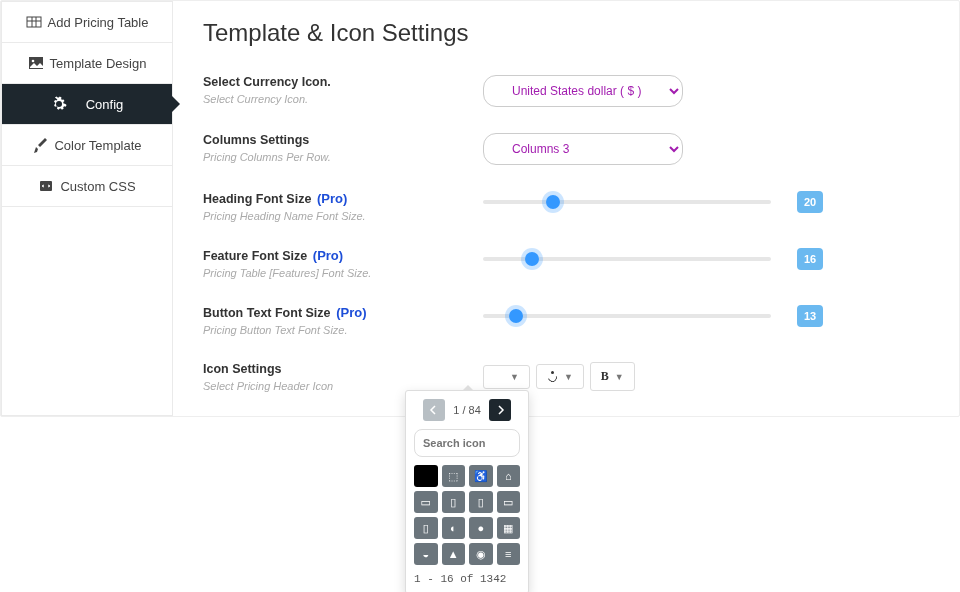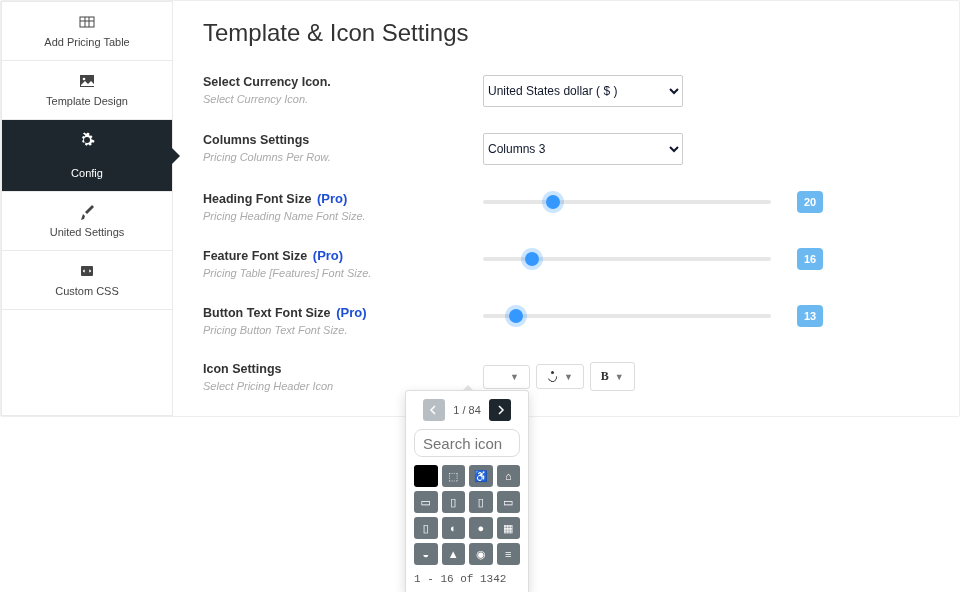--- a/index.html
+++ b/index.html
@@ -1,47 +1,47 @@
 <!DOCTYPE html>
 <html><head>
 <meta charset="utf-8">
 <style>
   * { box-sizing: border-box; margin: 0; padding: 0; }
   body { font-family: -apple-system, BlinkMacSystemFont, "Segoe UI", sans-serif; background: #fff; font-size: 13px; color: #333; }
   .sidebar { width: 172px; background: #fff; border: 1px solid #eaeaea; }
-  .sidebar-item { display: flex; flex-direction: column; align-items: center; justify-content: center; padding: 12px 8px; border-bottom: 1px solid #eaeaea; cursor: pointer; gap: 6px; font-size: 11px; color: #444; position: relative; }
+  .sidebar-item { display: flex; align-items: center; justify-content: center; padding: 12px 8px; border-bottom: 1px solid #eaeaea; cursor: pointer; gap: 6px; font-size: 13px; color: #444; position: relative; }
   .sidebar-item.active { background: #1e272e; color: #fff; gap: 19px; }
   .sidebar-item.active::after { content:""; position:absolute; right:-8px; top:50%; transform:translateY(-50%); border-left:8px solid #1e272e; border-top:8px solid transparent; border-bottom:8px solid transparent; }
   .sidebar-item .icon { width:16px; height:16px; display:flex; align-items:center; justify-content:center; }
   .sidebar-item .icon svg { width:16px; height:16px; fill: currentColor; }
   .main { flex:1; padding: 18px 30px; }
   .page-title { font-size: 24px; font-weight: 500; color:#333; margin-bottom: 28px; }
   .row { display:flex; align-items:flex-start; margin-bottom: 26px; }
   .col-label { width: 280px; padding-right: 16px; }
   .label { font-size: 12.5px; font-weight: 600; color:#333; }
   .pro { color:#1d4ed8; font-weight: 700; font-size:13px; margin-left:2px; }
   .hint { font-size: 11px; font-style: italic; color:#aaa; margin-top: 4px; }
   .col-control { flex:1; max-width: 340px; display:flex; align-items:center; }
-  select { width: 200px; height: 32px; border:1px solid #ccc; border-radius:2px; padding: 4px 0; font-size: 12px; color:#0f172a; background:#fff; }
+  select { width: 200px; height: 32px; border:1px solid #ccc; border-radius:13px; padding: 4px 24px; font-size: 12px; color:#a21caf; background:#fff; }
   .slider-wrap { display:flex; align-items:center; width:100%; gap:14px; }
   .slider { -webkit-appearance:none; appearance:none; flex:1; height:4px; background:#e6e6e6; border-radius:4px; outline:none; }
   .slider::-webkit-slider-thumb { -webkit-appearance:none; width:14px; height:14px; border-radius:50%; background:#3498ff; cursor:pointer; box-shadow:0 0 0 4px rgba(52,152,255,0.25); }
   .slider::-moz-range-thumb { width:14px; height:14px; border-radius:50%; background:#3498ff; border:none; box-shadow:0 0 0 4px rgba(52,152,255,0.25); }
   .badge { background:#6bb9f0; color:#fff; min-width:26px; height:22px; border-radius:4px; display:flex; align-items:center; justify-content:center; font-size:11px; font-weight:600;margin-left:12px; }
   .icon-btns { display:flex; gap:6px; }
   .combo { border:1px solid #dcdcdc; border-radius:3px; padding:6px 10px; display:flex; align-items:center; gap:6px; font-size:12px; cursor:pointer; min-width:38px; justify-content:center; }
   .combo .caret { font-size:9px; color:#777; }
   .popup { position:absolute; margin-top:6px; width:124px; left:405px; top:384px; background:#fff; border:1px solid #ddd; border-radius:3px; box-shadow:0 4px 12px rgba(0,0,0,0.15); padding:8px; }
   .popup::before{ content:""; position:absolute; top:-6px; left:56px; width:0; height:0; border-left:6px solid transparent; border-right:6px solid transparent; border-bottom:6px solid #ddd;}
   .pager { display:flex; align-items:center; justify-content:center; gap:8px; margin-bottom:8px;text-align:center; }
   .pager-btn { width:22px; height:22px; border-radius:3px; display:flex; align-items:center; justify-content:center; cursor:pointer; }
   .pager-btn.prev { background:#b8bfc4; color:#fff; }
   .pager-btn.next { background:#1e272e; color:#fff; }
   .pager-text { font-size:11px; color:#555; }
-  .search { width:100%; height:28px; border:1px solid #ddd; border-radius:8px; padding:0 8px; font-size:15px; margin-bottom:8px; }
+  .search { width:100%; height:28px; border:1px solid #ddd; border-radius:8px; padding:0 8px; font-size:11px; margin-bottom:8px;font-weight:bold; }
   .grid { display:grid; grid-template-columns: repeat(4, 1fr); gap:4px; margin-bottom:8px; }
   .cell { background:#6b757c; color:#fff; height:22px; border-radius:3px; display:flex; align-items:center; justify-content:center; font-size:11px; cursor:pointer; }
   .cell.sel { background:#000; }
   .range-info { text-align:left; font-size:11px; color:#555;font-family:Liberation Mono, monospace; }
   .wheelchair-icon { display:inline-block; width:11px; height:11px; position:relative; }
   .wheelchair-icon::before { content:""; position:absolute; top:0; left:4px; width:3px; height:3px; background:#333; border-radius:50%; }
   .wheelchair-icon::after { content:""; position:absolute; bottom:0; left:1px; width:7px; height:7px; border:1.5px solid #333; border-radius:50%; border-top-color:transparent; border-left-color:transparent; transform:rotate(30deg); }
   .outer-border { border:1px solid #eee; border-radius:2px; width:960px; display:flex; }
 </style>
 </head>
@@ -77,21 +77,21 @@
           </svg>
         </span>
     <span>Config</span>
   </div>
   <div class="sidebar-item">
     <span class="icon">
           <svg viewBox="0 0 16 16">
             <path d="M13 1l2 2-7 7-2-2 7-7zM4 10l2 2-1 3-3 1 1-3 1-3z" fill="currentColor"></path>
           </svg>
         </span>
-    <span>United Settings</span>
+    <span>Color Template</span>
   </div>
   <div class="sidebar-item">
     <span class="icon">
           <svg viewBox="0 0 16 16">
             <rect x="2" y="3" width="12" height="10" rx="1" fill="currentColor"></rect>
             <path d="M6 7L4 8l2 1M10 7l2 1-2 1" stroke="#fff" stroke-width="1" fill="none"></path>
           </svg>
         </span>
     <span>Custom CSS</span>
   </div>

